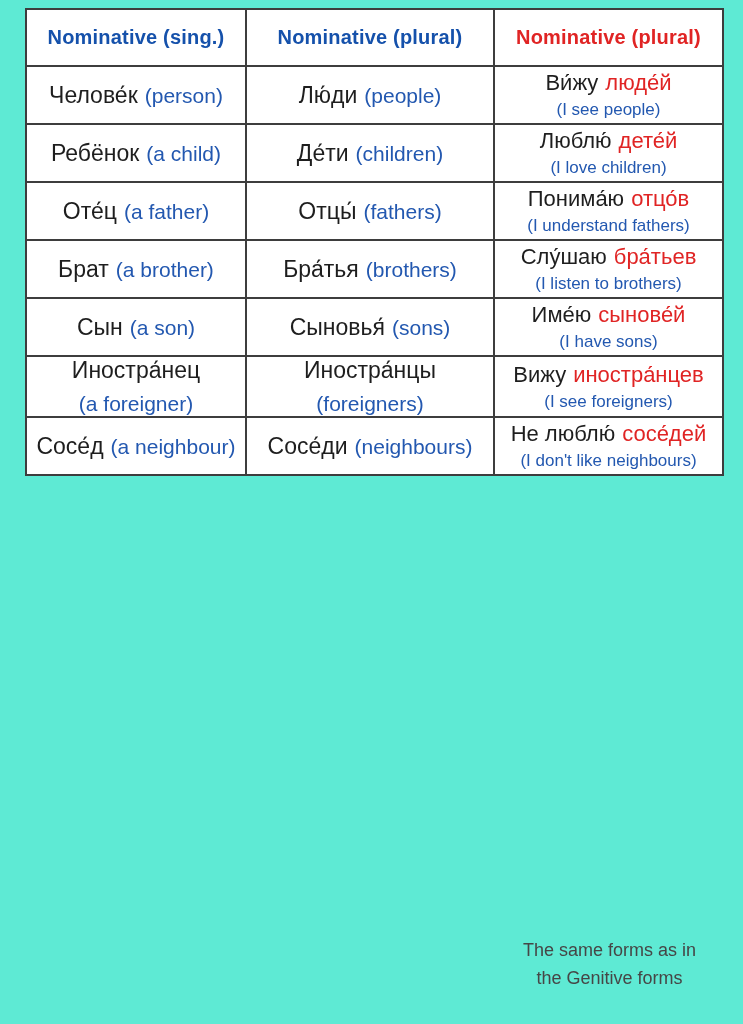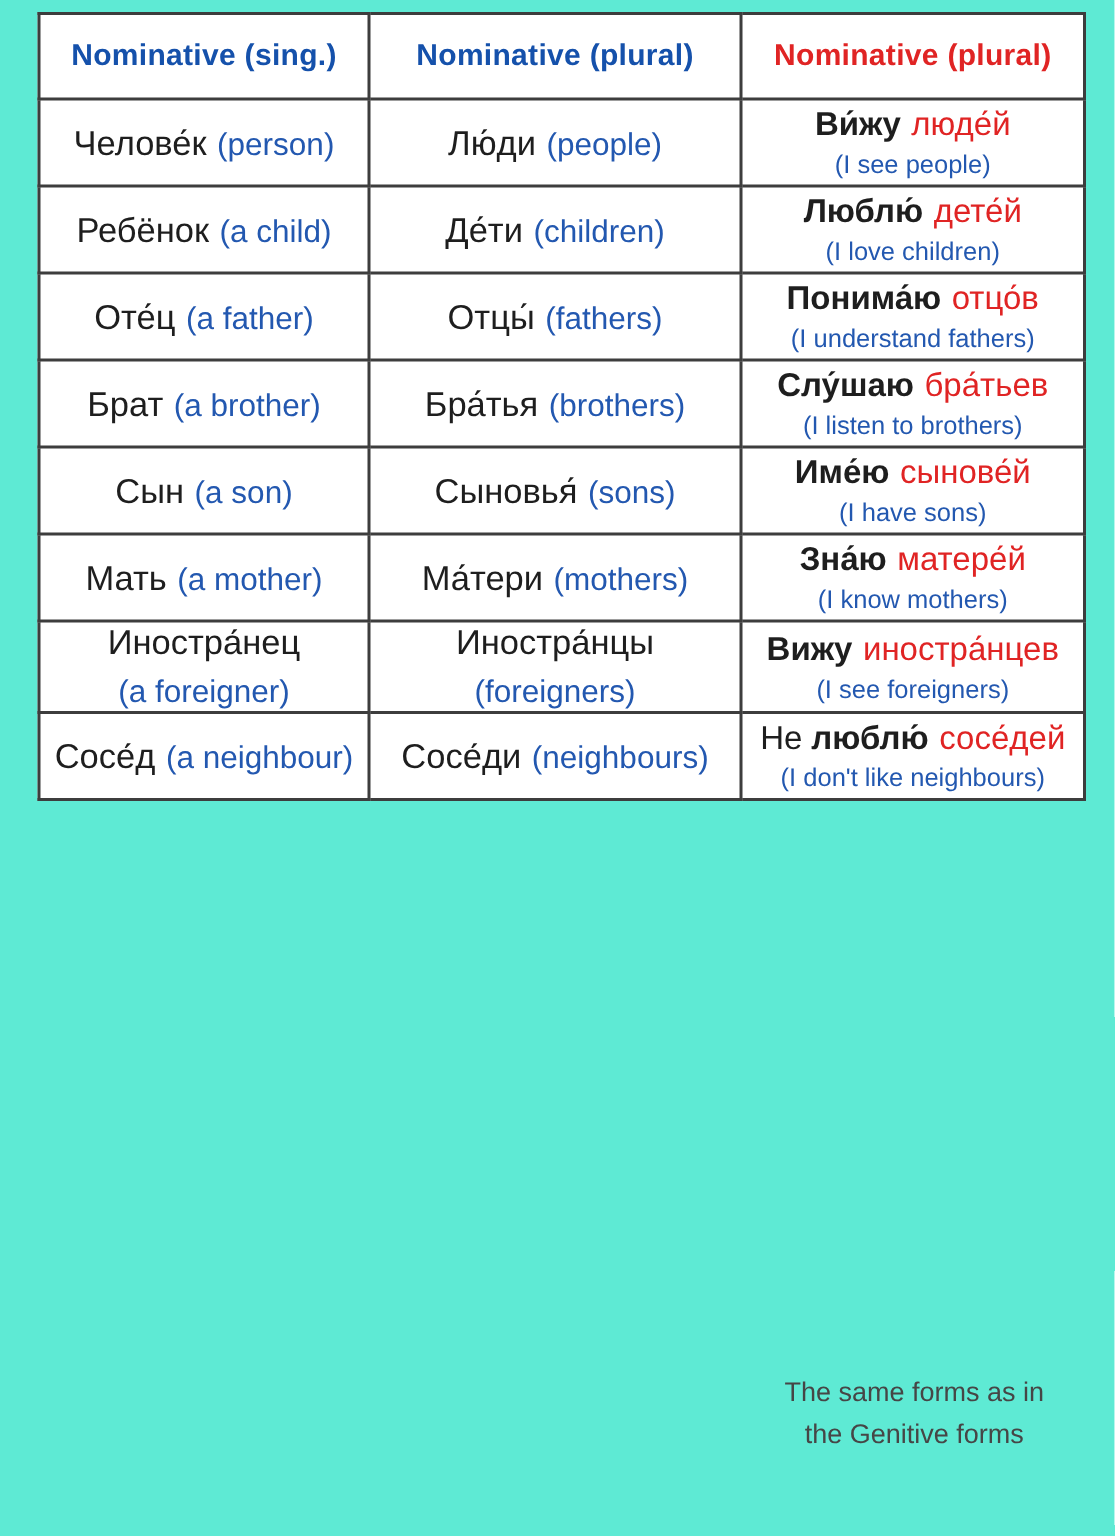--- a/index.html
+++ b/index.html
@@ -53,31 +53,31 @@
     white-space: nowrap;
   }
   td.stacked .word { display: block; }
   td.stacked .trans { display: block; margin-left: 0; margin-top: 8px; }
   .acc-line1 {
     font-size: 22px;
     color: var(--text-black, #1e1e1e);
     white-space: nowrap;
   }
   .acc-prefix { font-weight: normal; margin-right: 6px; }
-  .acc-verb { font-weight: bold; }
+  .acc-verb { font-weight: normal; }
   .acc-noun { color: var(--noun-red, #e02424); margin-left: 7px; }
   .acc-line2 {
     font-size: 17px;
     color: var(--body-blue, #2358b0);
     margin-top: 4px;
     white-space: nowrap;
   }
   .footer {
     position: absolute;
-    left: 492px; top: 915px;
+    left: 492px; top: 937px;
     width: 235px;
     text-align: center;
     font-size: 18px;
     line-height: 1.55;
     color: var(--footer-gray, #464646);
   }
 </style>
 </head>
 <body>
 
@@ -131,28 +131,20 @@
         </tr>
         <tr>
           <td class="nom-cell"><span class="word">Сын</span><span class="trans">(a son)</span></td>
           <td class="nom-cell"><span class="word">Сыновья́</span><span class="trans">(sons)</span></td>
           <td class="acc-cell">
             <div class="acc-line1"><span class="acc-verb">Име́ю</span><span class="acc-noun">сынове́й</span></div>
             <div class="acc-line2">(I have sons)</div>
           </td>
         </tr>
         <tr>
-          <td class="nom-cell"><span class="word">Мать</span><span class="trans">(a mother)</span></td>
-          <td class="nom-cell"><span class="word">Ма́тери</span><span class="trans">(mothers)</span></td>
-          <td class="acc-cell">
-            <div class="acc-line1"><span class="acc-verb">Зна́ю</span><span class="acc-noun">матере́й</span></div>
-            <div class="acc-line2">(I know mothers)</div>
-          </td>
-        </tr>
-        <tr>
           <td class="nom-cell stacked">
             <span class="word">Иностра́нец</span>
             <span class="trans">(a foreigner)</span>
           </td>
           <td class="nom-cell stacked">
             <span class="word">Иностра́нцы</span>
             <span class="trans">(foreigners)</span>
           </td>
           <td class="acc-cell">
             <div class="acc-line1"><span class="acc-verb">Вижу</span><span class="acc-noun">иностра́нцев</span></div>

